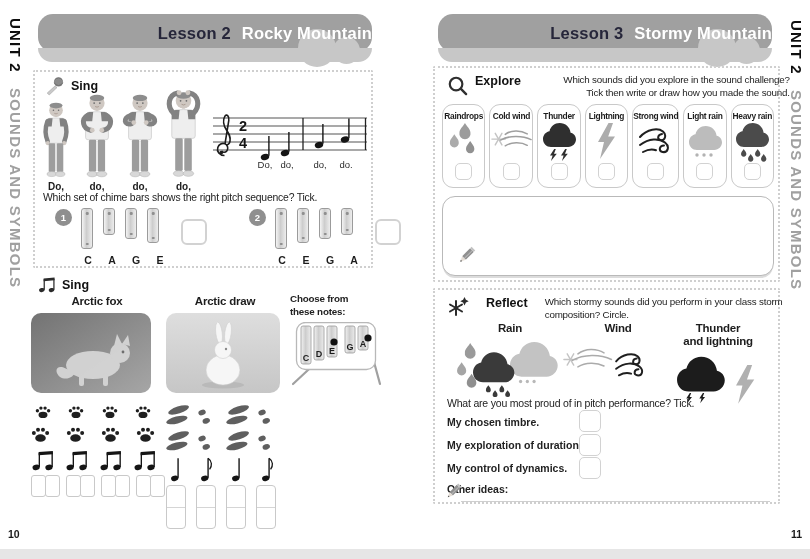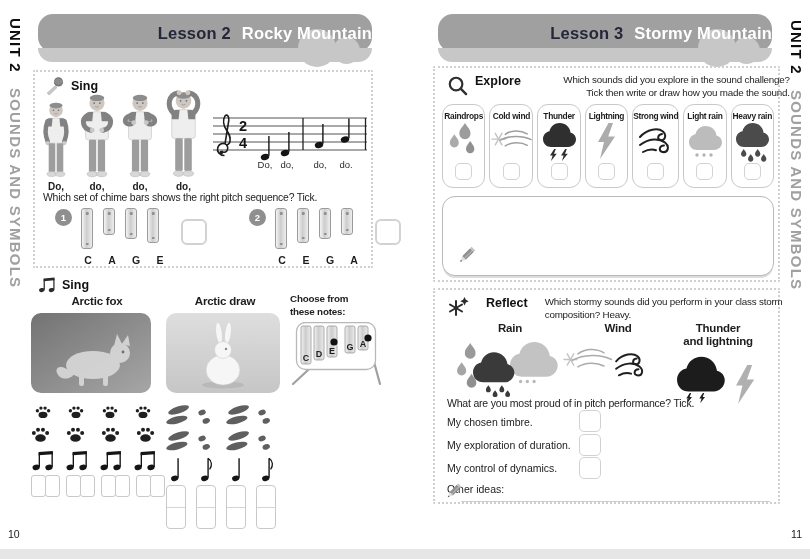--- a/index.html
+++ b/index.html
@@ -64,24 +64,24 @@
   .card .clabel { font-weight:bold; font-size:8.4px; letter-spacing:-0.3px; margin-top:6px; white-space:nowrap; }
   .card .cicon { height:40px; display:flex; align-items:center; justify-content:center; }
   .card .tick-s { margin-top:2px; }
 
   .writebox { border:1.5px solid #b9b9b9; border-radius:13px; background:#fff; box-shadow:0 3px 0 -1px #dcdcdc; }
 
   .choicerow { display:flex; justify-content:space-between; align-items:flex-start; }
   .choice { display:flex; flex-direction:column; align-items:center; }
   .choice .clab { font-weight:bold; font-size:11.5px; line-height:1.15; text-align:center; letter-spacing:-0.2px; }
 
-  .chklabel { font-size:10.5px; color:#222; }
+  .chklabel { font-size:10.5px; color:#222;font-weight:bold; }
   .writeline { border-top:1px solid #cfcfcf; }
 
-  .pgnum { font-weight:normal; font-size:10.5px; color:#1a1a1a; }
+  .pgnum { font-weight:bold; font-size:10.5px; color:#1a1a1a; }
   .botstrip { position:absolute; left:0; right:0; bottom:0; height:10px; background:#e6e6e6; }
 </style>
 </head>
 <body>
 
 <div class="page" id="pageL">
 
   <div class="vtext abs" style="left:7px;top:18px;">
     <span class="unit">UNIT 2</span>
     <span class="sub">SOUNDS AND SYMBOLS</span>
@@ -703,21 +703,21 @@
         <g stroke="#2b2b2b" stroke-width="2" stroke-linecap="round">
           <line x1="9" y1="4" x2="9" y2="18"></line>
           <line x1="3" y1="7.5" x2="15" y2="14.5"></line>
           <line x1="3" y1="14.5" x2="15" y2="7.5"></line>
         </g>
         <path d="M17.5,0 L18.9,2.8 L21.7,4.2 L18.9,5.6 L17.5,8.4 L16.1,5.6 L13.3,4.2 L16.1,2.8 Z" fill="#2b2b2b"></path>
       </svg>
       <span class="hlabel">Reflect</span>
       <div class="qsmall" style="width:262px;">
         <div>Which stormy sounds did you perform in your class storm</div>
-        <div>composition? Heavy.</div>
+        <div>composition? Circle.</div>
       </div>
     </div>
 
     <div class="abs choicerow" style="left:22px;top:32px;width:306px;">
       <div class="choice">
         <span class="clab">Rain</span>
         <svg width="106" height="62" viewBox="0 0 110 64" style="margin-top:2px;">
           <path transform="translate(52,2) scale(1.5)" d="M10,26 C5.5,26 2,22.5 2,18 C2,14 4.8,10.8 8.5,10.2 C9.5,5.5 13.7,2 18.7,2 C24.4,2 29,6.2 29.6,11.7 C32.7,12.3 35,15 35,18.3 C35,22.5 31.6,26 27.3,26 Z" fill="#c3c3c3"></path>
           <g fill="#b8b8b8">
               <circle cx="66" cy="46" r="1.7"></circle>

